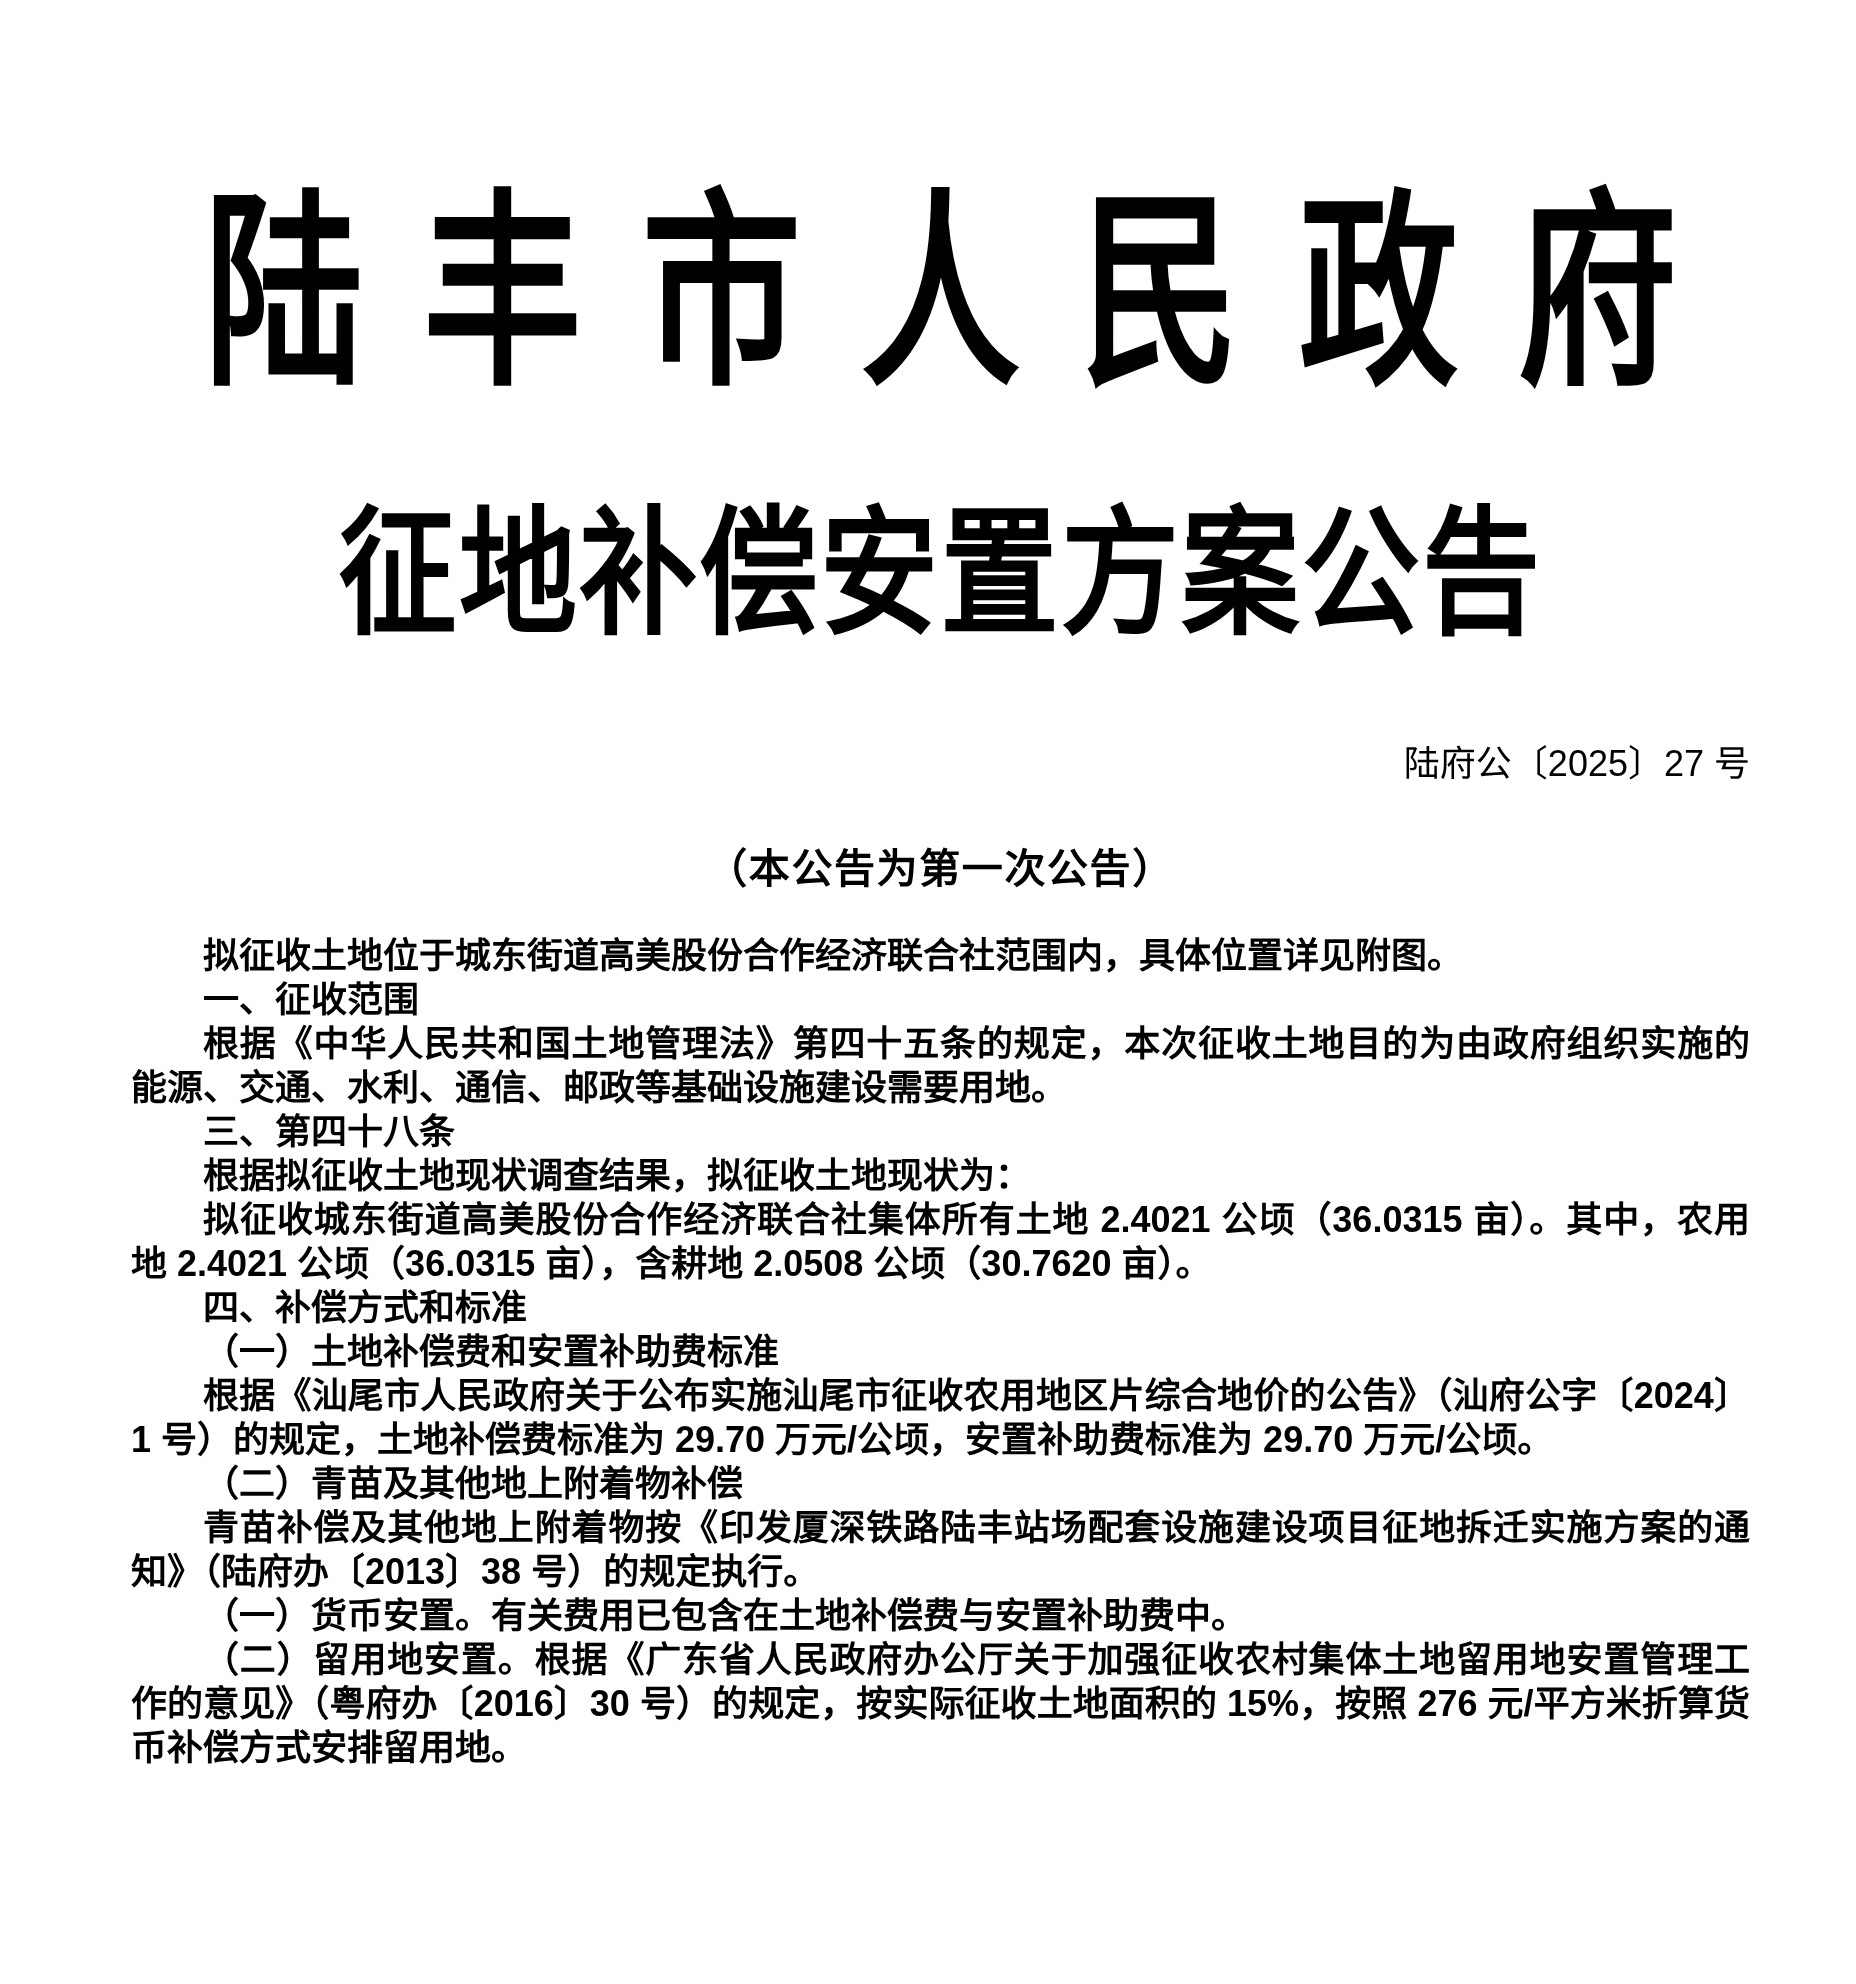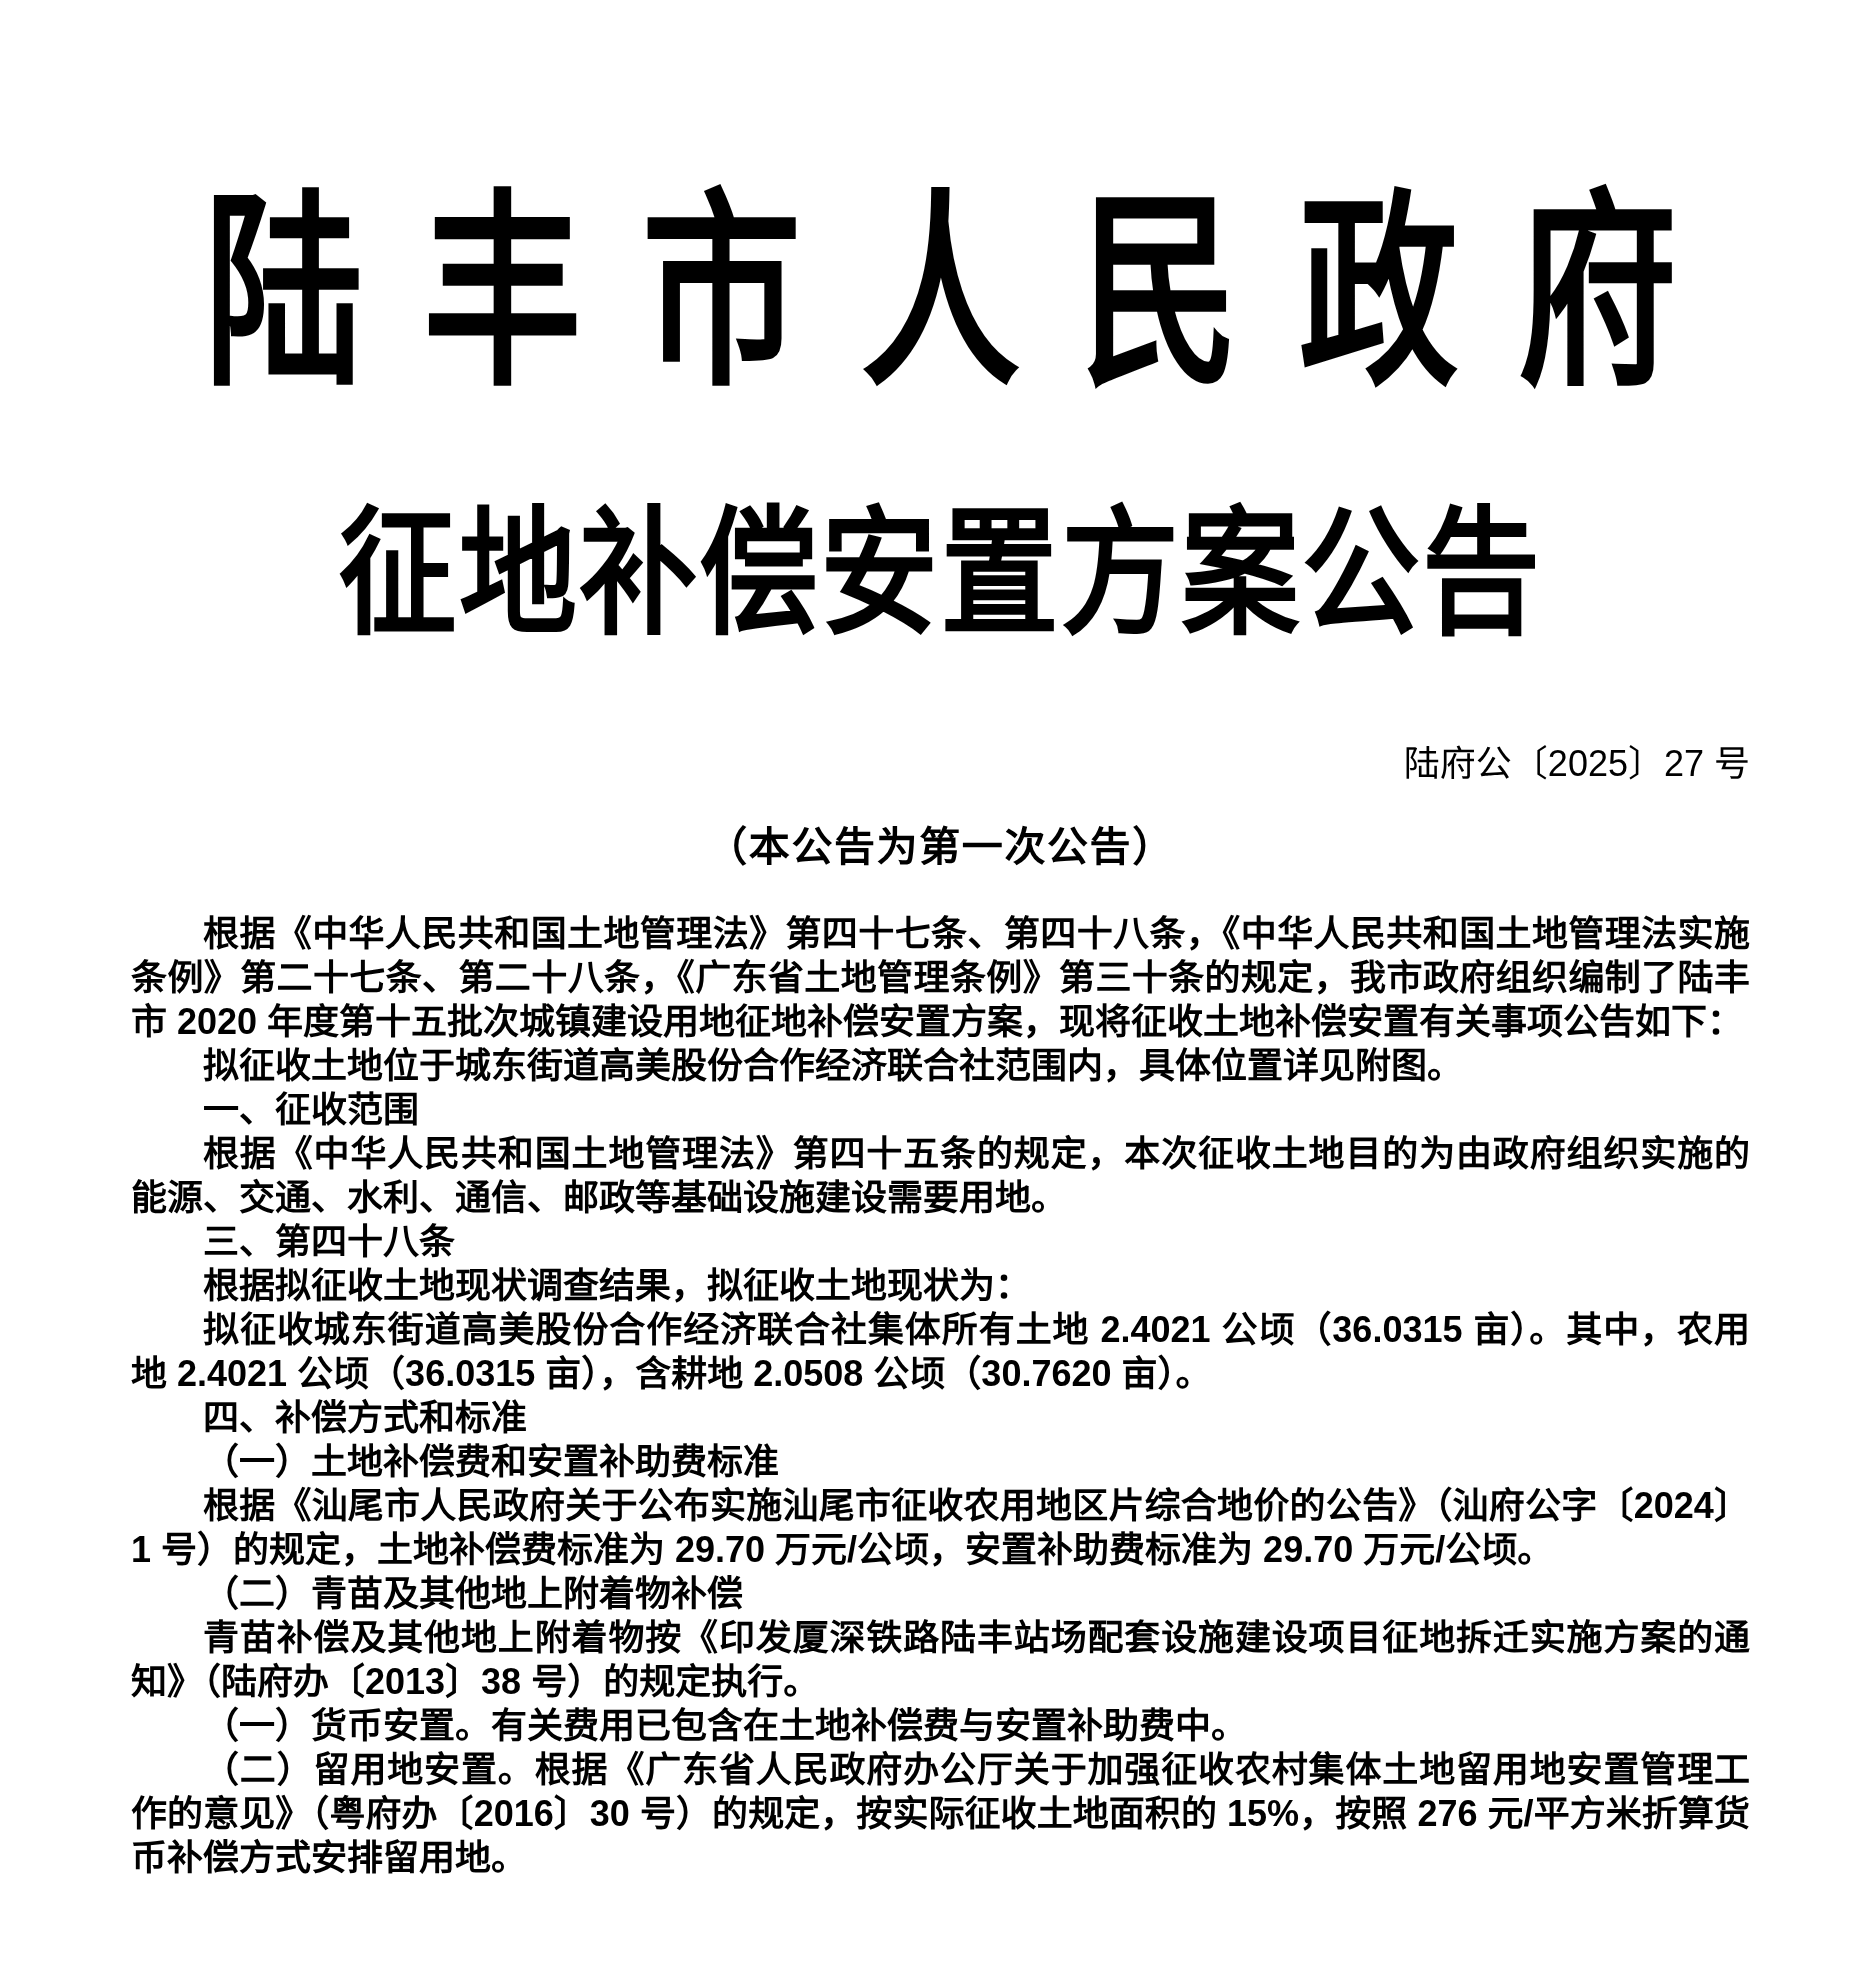--- a/index.html
+++ b/index.html
@@ -45,21 +45,21 @@
     margin-top: 14px;
   }
   .doc-number {
     margin-top: 42px;
     text-align: right;
     font-size: 36px;
     line-height: 38px;
     font-weight: 400;
   }
   .first-notice {
-    margin-top: 44px;
+    margin-top: 66px;
     text-align: center;
     font-family: "Liberation Serif", "DejaVu Serif", serif;
     font-weight: bold;
     font-size: 41px;
     line-height: 41px;
     letter-spacing: 1.6px;
   }
   .body-text {
     margin-top: 44px;
     font-size: 36px;
@@ -79,21 +79,20 @@
 
   <h1 class="title">陆丰市人民政府</h1>
 
   <h2 class="subtitle">征地补偿安置方案公告</h2>
 
   <div class="doc-number">陆府公〔2025〕27 号</div>
 
   <div class="first-notice">（本公告为第一次公告）</div>
 
   <div class="body-text">
-    <p>根据《中华人民共和国土地管理法》第四十七条、第四十八条，《中华人民共和国土地管理法实施条例》第二十七条、第二十八条，《广东省土地管理条例》第三十条的规定，我市政府组织编制了陆丰市 2020 年度第十五批次城镇建设用地征地补偿安置方案，现将征收土地补偿安置有关事项公告如下：</p>
     <p>拟征收土地位于城东街道高美股份合作经济联合社范围内，具体位置详见附图。</p>
     <p>一、征收范围</p>
     <p>根据《中华人民共和国土地管理法》第四十五条的规定，本次征收土地目的为由政府组织实施的能源、交通、水利、通信、邮政等基础设施建设需要用地。</p>
     <p>三、第四十八条</p>
     <p>根据拟征收土地现状调查结果，拟征收土地现状为：</p>
     <p>拟征收城东街道高美股份合作经济联合社集体所有土地 2.4021 公顷（36.0315 亩）。其中，农用地 2.4021 公顷（36.0315 亩），含耕地 2.0508 公顷（30.7620 亩）。</p>
     <p>四、补偿方式和标准</p>
     <p>（一）土地补偿费和安置补助费标准</p>
     <p>根据《汕尾市人民政府关于公布实施汕尾市征收农用地区片综合地价的公告》（汕府公字〔2024〕1 号）的规定，土地补偿费标准为 29.70 万元/公顷，安置补助费标准为 29.70 万元/公顷。</p>
     <p>（二）青苗及其他地上附着物补偿</p>

